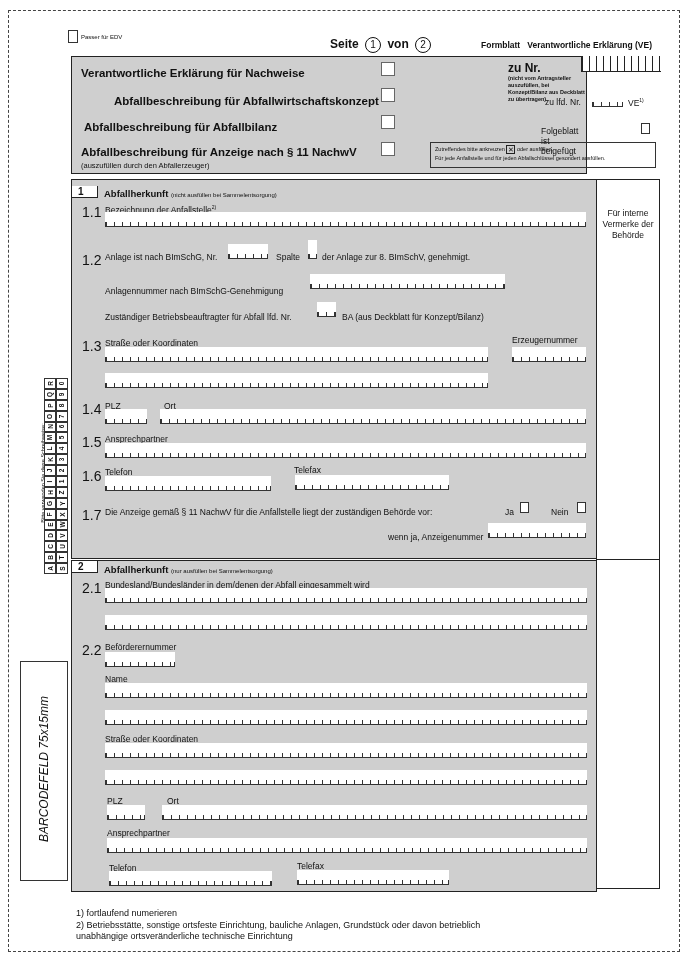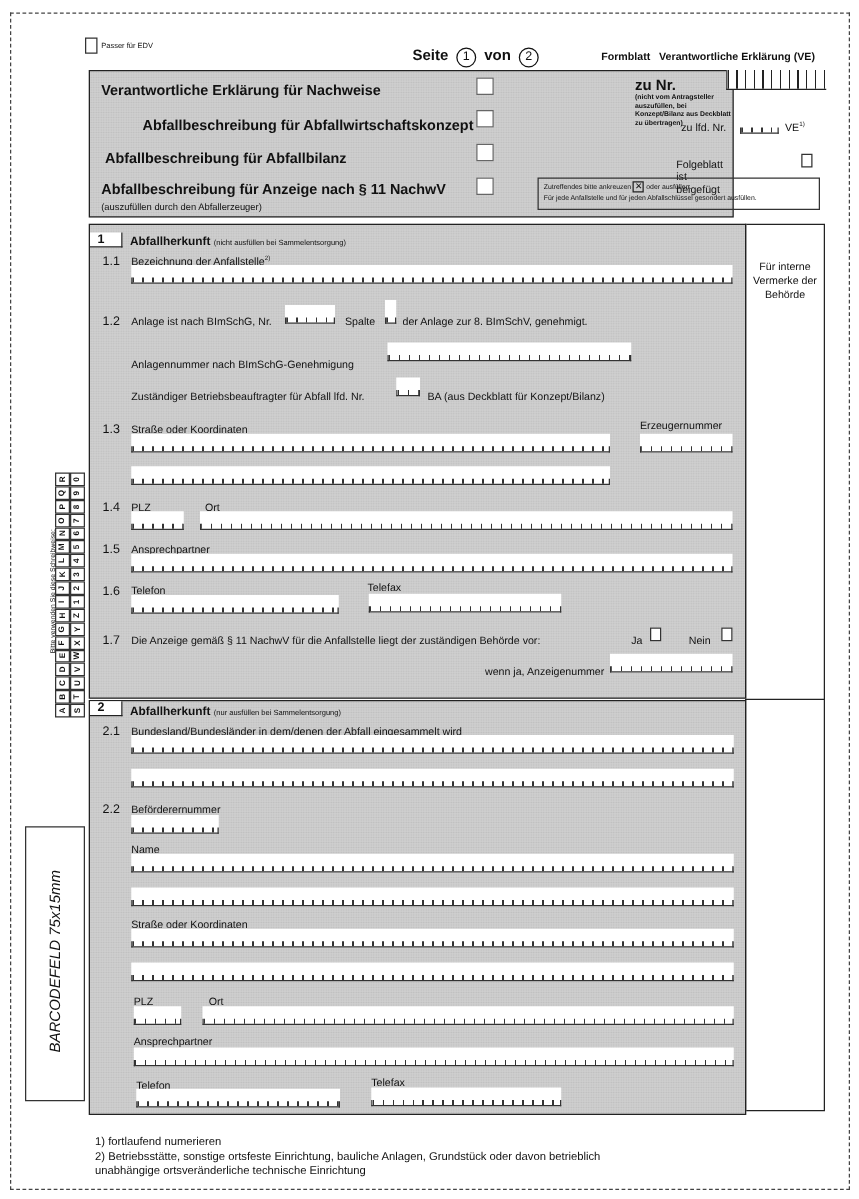--- a/index.html
+++ b/index.html
@@ -14,21 +14,21 @@
   .box { border:1px solid #222; box-sizing:border-box; }
   .cb { width:14px; height:14px; background:#fff; border:1px solid #666; box-sizing:border-box; }
   .small-cb { width:9px; height:11px; background:#fff; border:1px solid #333; box-sizing:border-box; }
   .field { background:#fff; box-sizing:border-box; height:15px; }
   .field::after { content:""; position:absolute; left:0; right:0; bottom:0; height:4px;
     border-left:1px solid #333; border-right:1px solid #333; border-bottom:1px solid #333;
     background-image:repeating-linear-gradient(to right, #333 0, #333 1px, transparent 1px, transparent 8px);
     background-size:100% 4px; }
   .field { position:absolute; }
   .lbl { font-size:8.5px; white-space:nowrap; }
-  .num { font-size:10px; }
+  .num { font-size:14px; }
   .hdr-bold { font-weight:bold; font-size:11.5px; white-space:nowrap; }
   .sec-title { font-weight:bold; font-size:9.5px; white-space:nowrap; }
   .sec-title small { font-weight:normal; font-size:6px; }
   .sec-num { width:26px; height:12px; background:#fff; border-right:1px solid #222; border-bottom:1px solid #222;
              font-weight:bold; font-size:10px; padding-left:6px; box-sizing:border-box; line-height:12px; }
   .circ { display:inline-block; width:14px; height:14px; border:1px solid #111; border-radius:50%;
           text-align:center; line-height:14px; font-size:10px; font-weight:normal; margin:0 3px; }
 </style>
 </head>
 <body>

